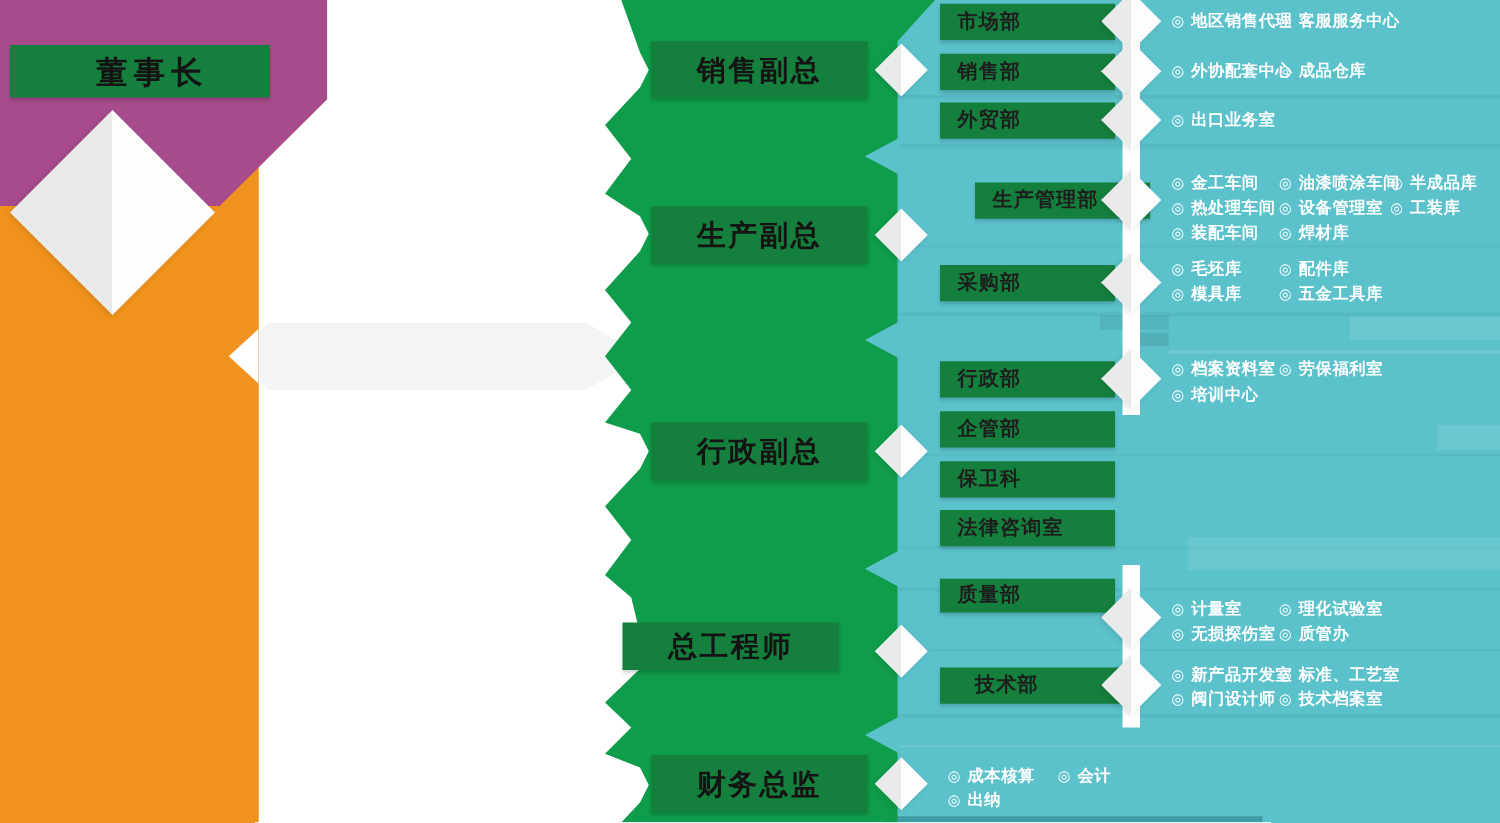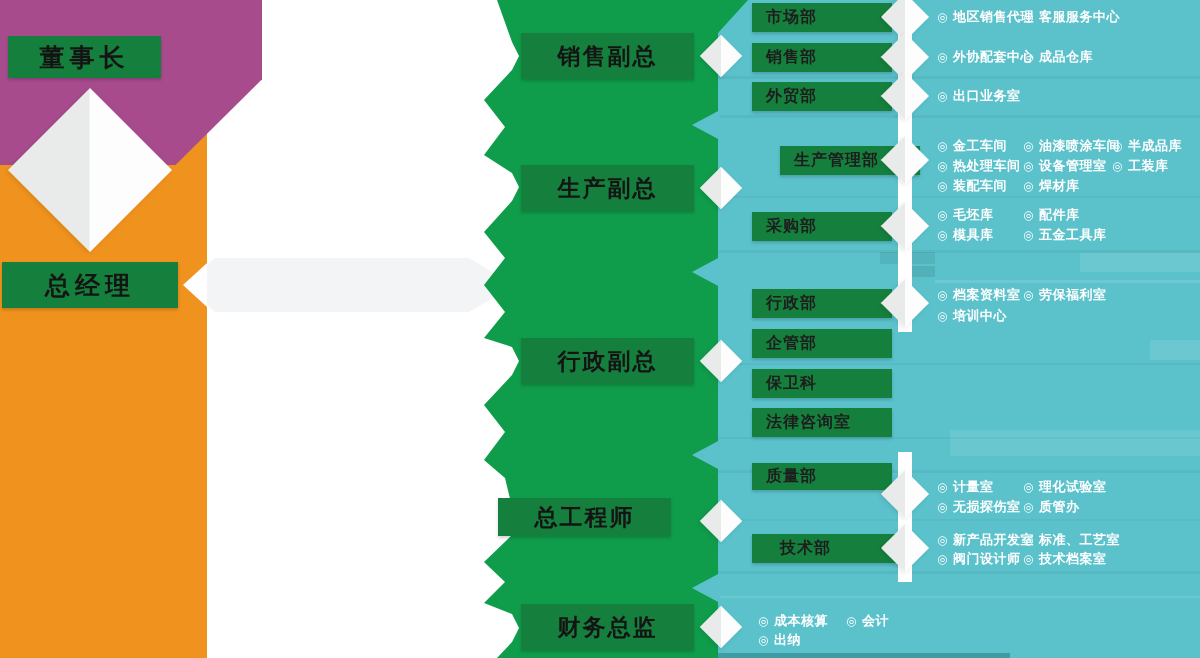--- a/index.html
+++ b/index.html
@@ -67,25 +67,22 @@
       <div class="wedge" style="left: 692px; top: 257px; width: 28px; height: 30px; background: rgb(91, 194, 204);"></div>
       <div class="wedge" style="left: 692px; top: 440px; width: 28px; height: 30px; background: rgb(91, 194, 204);"></div>
       <div class="wedge" style="left: 692px; top: 573px; width: 28px; height: 30px; background: rgb(91, 194, 204);"></div>
     </div>
 
   <div class="chain-strip" style="top:0;height:332px;"></div>
   <div class="chain-strip" style="top:452px;height:130px;"></div>
 
   <div class="abs" style="left:718px;top:653px;width:292px;height:5px;background:rgba(0,70,75,.30);"></div>
 
-  <div class="label-box top-box" style="left:8px;top:36px;width:153px;height:42px;">
+  <div class="label-box top-box" style="left:8px;top:36px;width:188px;height:42px;padding-left:20px;">
     <span>董事长</span>
-  </div>
-  <div class="label-box top-box" style="left:2px;top:262px;width:176px;height:46px;">
-    <span>总经理</span>
   </div>
 
   <div id="dynamic">
       <div class="dm" style="left: 706px; top: 41px; width: 30px; height: 30px;"></div>
       <div class="label-box vp-box" style="left: 521px; top: 33px; width: 173px; height: 46px;">
         <div>销售副总</div>
       </div>
       <div class="label-box dept-box" style="left: 752px; top: 2.5px; width: 126px; height: 29px;">
         <div>市场部</div>
       </div>

